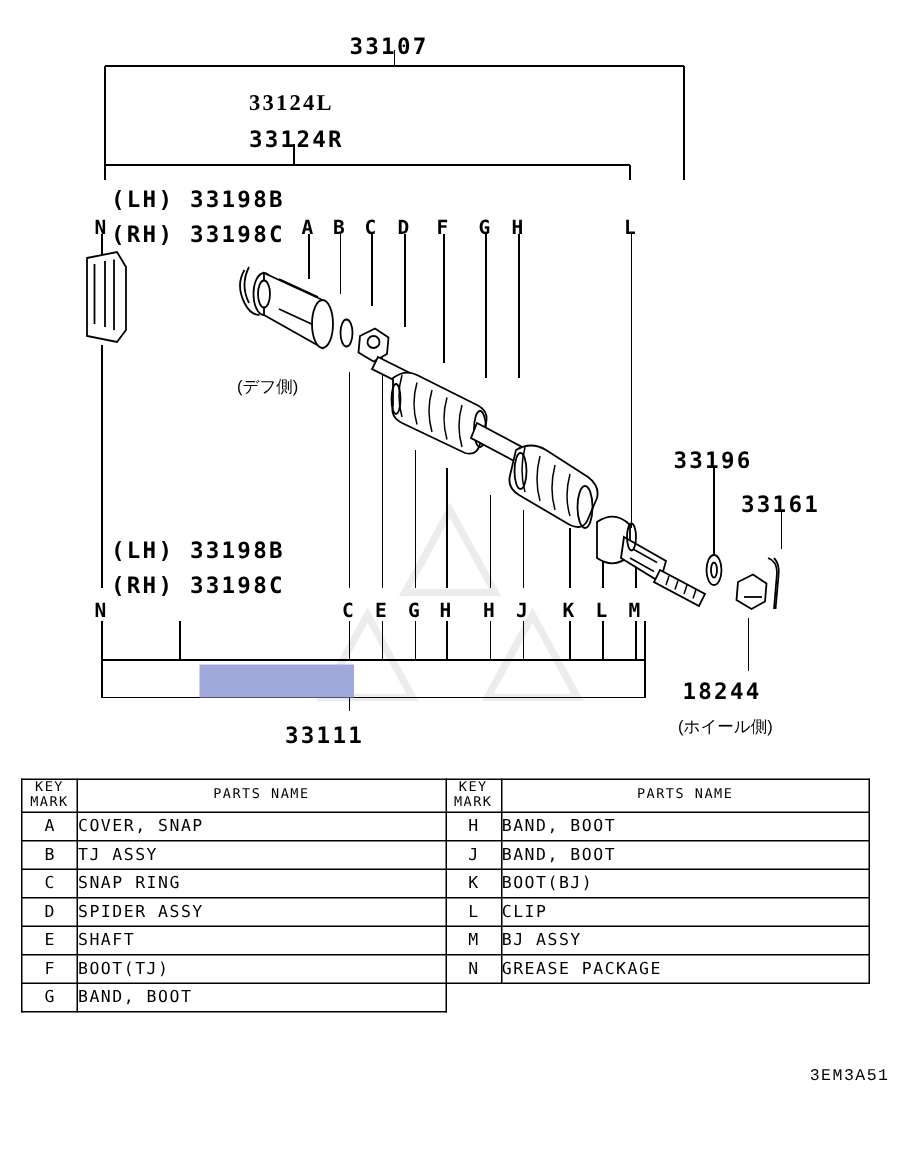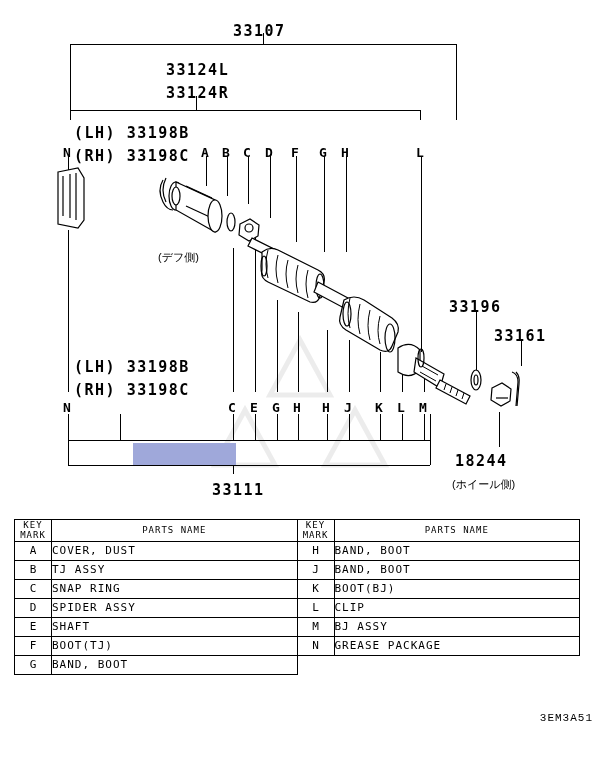--- a/index.html
+++ b/index.html
@@ -262,30 +262,30 @@
         <path d="M492 388 l10 -5 l9 6 l-1 12 l-9 5 l-10 -6 z" fill="#fff"></path>
         <line x1="496" y1="398" x2="508" y2="398"></line>
 
         <ellipse cx="421" cy="358" rx="3" ry="9" fill="none"></ellipse>
       </g>
     </svg>
 
     <div style="position:absolute;left:133px;top:443px;width:103px;height:22px;background:#9fa8da;"></div>
 
     <div class="lbl lbl-big" style="left:233px;top:22px;">33107</div>
-    <div class="lbl lbl-big" style="left:166px;top:61px;">33124L</div>
+    <div class="lbl lbl-big" style="left:166px;top:61px;font-family:Liberation Serif, serif;">33124L</div>
     <div class="lbl lbl-big" style="left:166px;top:84px;">33124R</div>
     <div class="lbl lbl-big" style="left:74px;top:124px;">(LH) 33198B</div>
     <div class="lbl lbl-big" style="left:74px;top:147px;">(RH) 33198C</div>
     <div class="lbl lbl-big" style="left:74px;top:358px;">(LH) 33198B</div>
     <div class="lbl lbl-big" style="left:74px;top:381px;">(RH) 33198C</div>
     <div class="lbl lbl-big" style="left:449px;top:298px;">33196</div>
     <div class="lbl lbl-big" style="left:494px;top:327px;">33161</div>
     <div class="lbl lbl-big" style="left:455px;top:452px;">18244</div>
-    <div class="lbl lbl-big" style="left:212px;top:481px;text-align:center;">33111</div>
+    <div class="lbl lbl-big" style="left:190px;top:481px;text-align:center;">33111</div>
     <div class="lbl lbl-jp" style="left:158px;top:250px;">(デフ側)</div>
     <div class="lbl lbl-jp" style="left:452px;top:477px;">(ホイール側)</div>
 
     <div class="keyltr" style="left:63px;top:145px;">N</div>
     <div class="keyltr" style="left:201px;top:145px;">A</div>
     <div class="keyltr" style="left:222px;top:145px;">B</div>
     <div class="keyltr" style="left:243px;top:145px;">C</div>
     <div class="keyltr" style="left:265px;top:145px;">D</div>
     <div class="keyltr" style="left:291px;top:145px;">F</div>
     <div class="keyltr" style="left:319px;top:145px;">G</div>
@@ -316,21 +316,21 @@
           <th class="mark">
             <div>KEY</div>
             <div>MARK</div>
           </th>
           <th class="pname">PARTS NAME</th>
         </tr>
       </thead>
       <tbody>
         <tr>
           <td class="mark">A</td>
-          <td class="pname">COVER, DUST</td>
+          <td class="pname">COVER, SNAP</td>
           <td class="mark">H</td>
           <td class="pname">BAND, BOOT</td>
         </tr>
         <tr>
           <td class="mark">B</td>
           <td class="pname">TJ ASSY</td>
           <td class="mark">J</td>
           <td class="pname">BAND, BOOT</td>
         </tr>
         <tr>

